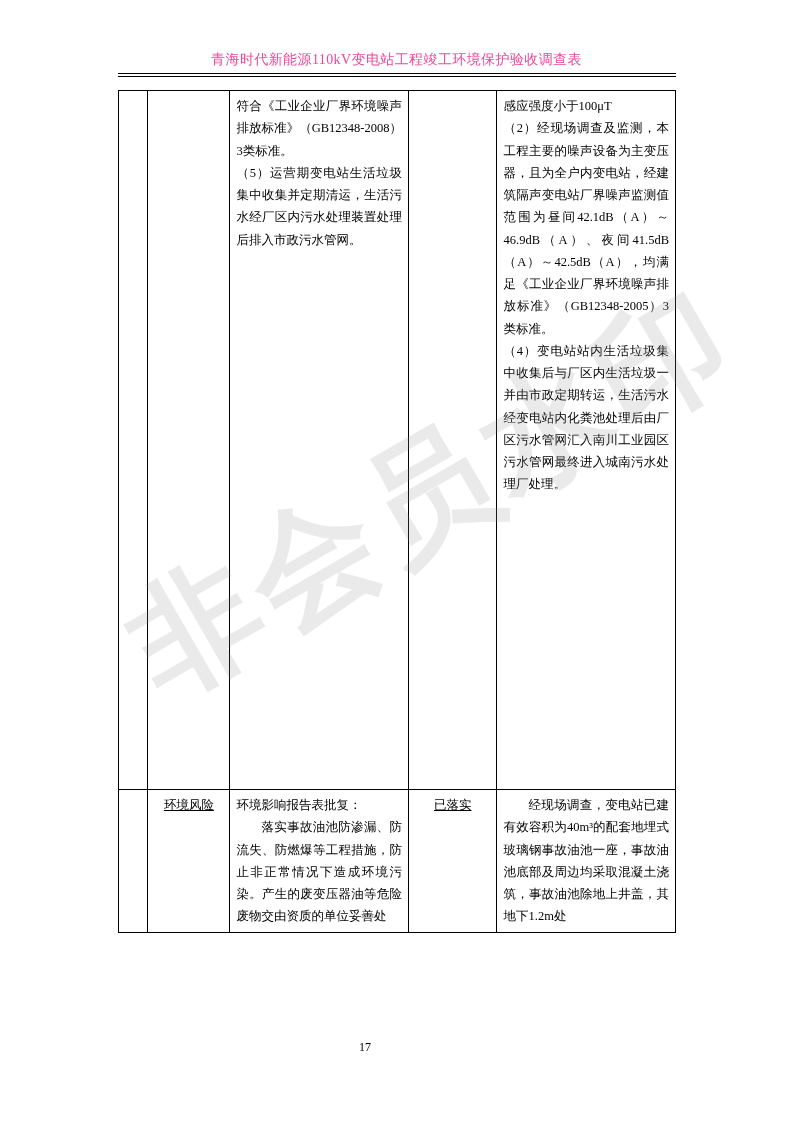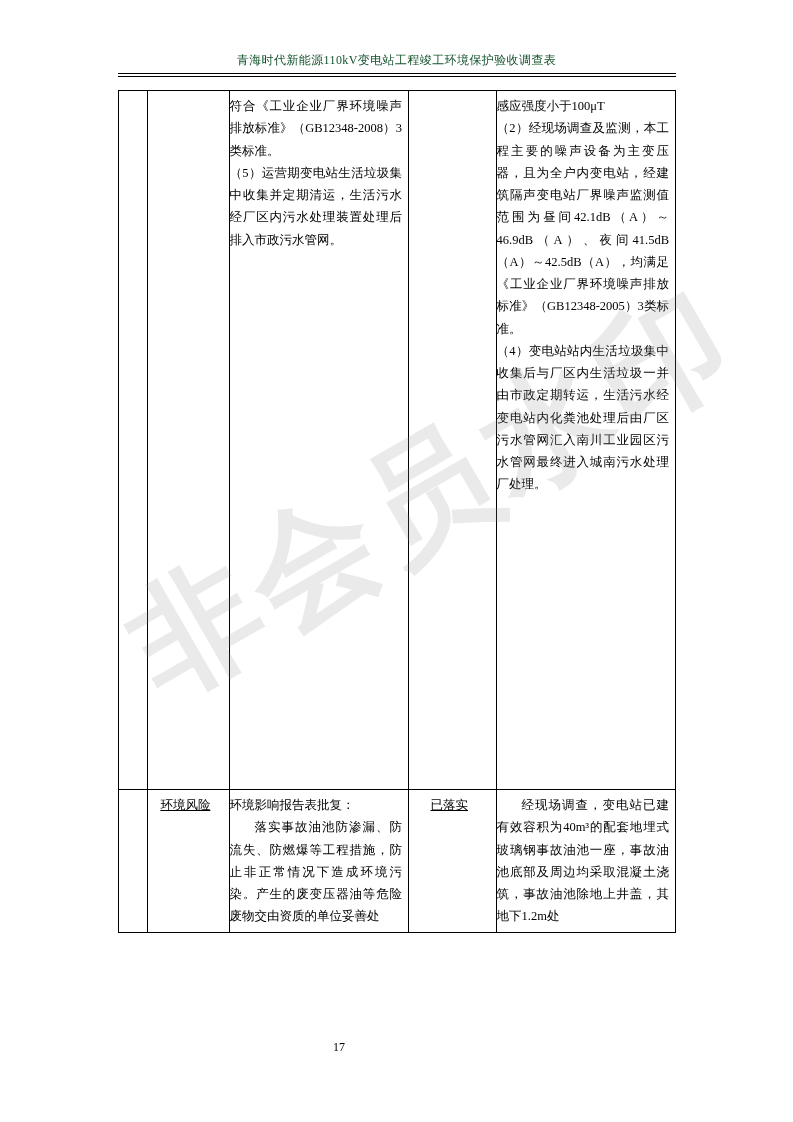--- a/index.html
+++ b/index.html
@@ -21,23 +21,23 @@
   }
   .header {
     position: absolute;
     top: 50px;
     left: 0;
     width: 793px;
     text-align: center;
   }
   .header-title {
     font-family: "Liberation Serif", "DejaVu Serif", serif;
-    font-size: 12px;
+    font-size: 14px;
     letter-spacing: 0.4px;
-    color: #14532d;
+    color: #ec4899;
     display: inline-block;
     padding-bottom: 4px;
   }
   .header-rule {
     position: absolute;
     top: 73px;
     left: 118px;
     width: 558px;
     height: 0;
     border-top: 1px solid #000;
@@ -54,21 +54,21 @@
     position: absolute;
     top: 90px;
     left: 118px;
     width: 558px;
     border-collapse: collapse;
     table-layout: fixed;
   }
   table.doc-table td {
     border: 1px solid #000;
     vertical-align: top;
-    padding: 4px 6px 4px 0;
+    padding: 4px 6px 4px 7px;
     font-size: 12.5px;
     line-height: 1.78;
     margin-left: 27px;
   }
   .col-a { width: 28px; }
   .col-b { width: 78px; }
   .col-c { width: 172px; }
   .col-d { width: 84px; }
   .col-e { width: 172px; }
 
@@ -95,20 +95,21 @@
     height: 690px;
   }
   .page-num {
     position: absolute;
     top: 1040px;
     left: 0;
     width: 678px;
     text-align: center;
     font-size: 12px;
     font-family: "Liberation Serif", "DejaVu Serif", serif;
+    padding-left: 26px;
   }
   
   .watermark {
     position: absolute;
     left: 100px;
     top: 420px;
     width: 620px;
     height: 340px;
     pointer-events: none;
     z-index: 5;

